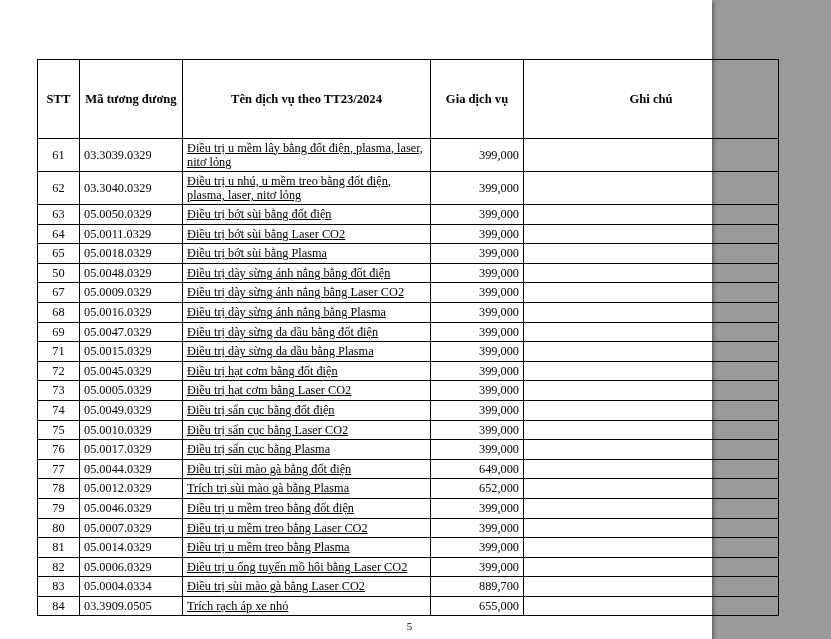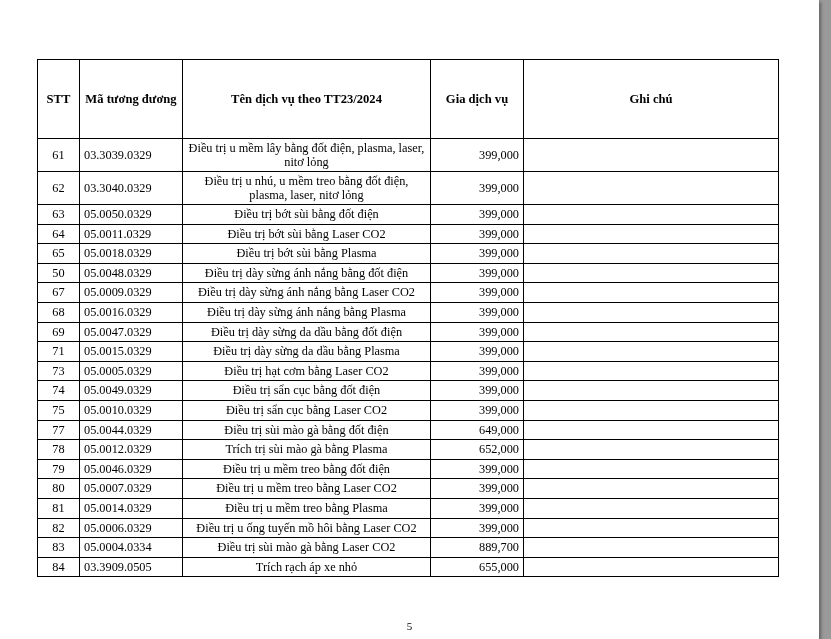--- a/index.html
+++ b/index.html
@@ -10,24 +10,25 @@
     width: 831px;
     height: 639px;
     background: #9a9a9a;
     font-family: "Liberation Serif", serif;
     overflow: hidden;
   }
   .page {
     position: absolute;
     left: 0;
     top: 0;
-    width: 819px;
+    width: 672px;
     height: 639px;
     background: #ffffff;
     box-shadow: 2px 2px 3px rgba(0,0,0,0.35);
+    padding-left: 40px;
   }
   .table-wrap {
     position: absolute;
     left: 37px;
     top: 59px;
     width: 741px;
   }
   table.svc {
     border-collapse: collapse;
     width: 741px;
@@ -50,21 +51,21 @@
     font-size: 12.6px;
   }
   col.c-stt { width: 42px; }
   col.c-ma { width: 103px; }
   col.c-ten { width: 248px; }
   col.c-gia { width: 93px; }
   col.c-ghi { width: 255px; }
 
   td.stt { text-align: center; margin-top: 40px; }
   td.ma { text-align: left; }
-  td.ten { text-align: center; }
+  td.ten { text-align: left; text-decoration: underline; }
   td.gia { text-align: right; padding-right: 8px; }
   td.ghi { text-align: left; }
 
   tr.tall td { height: 30px; }
   tr.norm td { height: 16.6px; }
 
   .page-number {
     position: absolute;
     left: 0;
     top: 620px;
@@ -163,37 +164,51 @@
             <td class="ghi"></td>
           </tr>
           <tr class="norm">
             <td class="stt">71</td>
             <td class="ma">05.0015.0329</td>
             <td class="ten">Điều trị dày sừng da dầu bằng Plasma</td>
             <td class="gia">399,000</td>
             <td class="ghi"></td>
           </tr>
           <tr class="norm">
+            <td class="stt">72</td>
+            <td class="ma">05.0045.0329</td>
+            <td class="ten">Điều trị hạt cơm bằng đốt điện</td>
+            <td class="gia">399,000</td>
+            <td class="ghi"></td>
+          </tr>
+          <tr class="norm">
             <td class="stt">73</td>
             <td class="ma">05.0005.0329</td>
             <td class="ten">Điều trị hạt cơm bằng Laser CO2</td>
             <td class="gia">399,000</td>
             <td class="ghi"></td>
           </tr>
           <tr class="norm">
             <td class="stt">74</td>
             <td class="ma">05.0049.0329</td>
             <td class="ten">Điều trị sẩn cục bằng đốt điện</td>
             <td class="gia">399,000</td>
             <td class="ghi"></td>
           </tr>
           <tr class="norm">
             <td class="stt">75</td>
             <td class="ma">05.0010.0329</td>
             <td class="ten">Điều trị sẩn cục bằng Laser CO2</td>
+            <td class="gia">399,000</td>
+            <td class="ghi"></td>
+          </tr>
+          <tr class="norm">
+            <td class="stt">76</td>
+            <td class="ma">05.0017.0329</td>
+            <td class="ten">Điều trị sẩn cục bằng Plasma</td>
             <td class="gia">399,000</td>
             <td class="ghi"></td>
           </tr>
           <tr class="norm">
             <td class="stt">77</td>
             <td class="ma">05.0044.0329</td>
             <td class="ten">Điều trị sùi mào gà bằng đốt điện</td>
             <td class="gia">649,000</td>
             <td class="ghi"></td>
           </tr>

